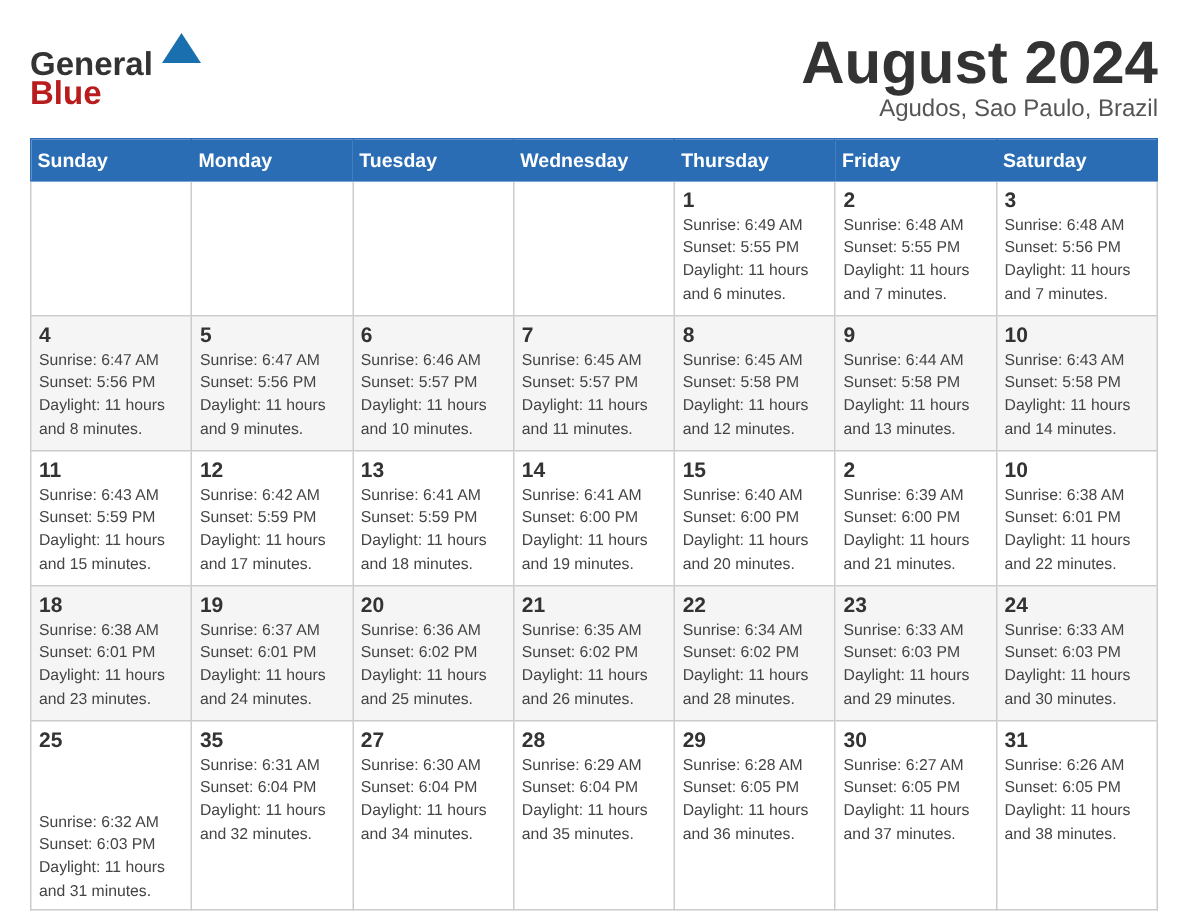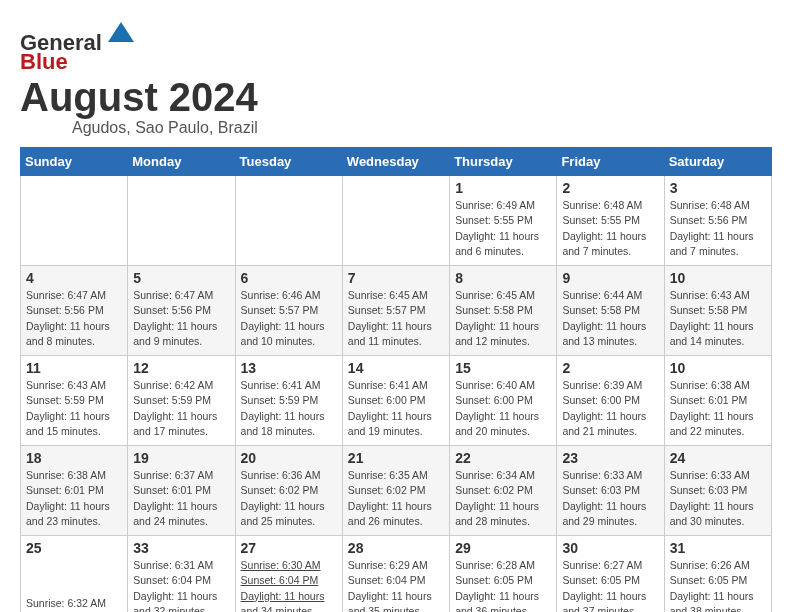--- a/index.html
+++ b/index.html
@@ -8,21 +8,20 @@
       background: #fff;
       width: 792px;
       min-height: 612px;
       padding: 20px;
     }
     .header {
       display: flex;
       justify-content: space-between;
       align-items: flex-start;
       margin-bottom: 10px;
-      flex-direction: column;
     }
     .logo {
       display: flex;
       align-items: center;
     }
     .logo-text {
       font-size: 22px;
       font-weight: bold;
       line-height: 1.1;
     }
@@ -301,29 +300,29 @@
       </tr>
       <tr>
         <td>
           <span class="day-num">25</span>
           <div class="day-detail" style="white-space: pre-line; margin-top: 40px;">Sunrise: 6:32 AM
 Sunset: 6:03 PM
 Daylight: 11 hours
 and 31 minutes.</div>
         </td>
         <td>
-          <span class="day-num">33</span>
+          <span class="day-num">35</span>
           <div class="day-detail" style="white-space: pre-line;">Sunrise: 6:31 AM
 Sunset: 6:04 PM
 Daylight: 11 hours
 and 32 minutes.</div>
         </td>
         <td>
           <span class="day-num">27</span>
-          <div class="day-detail" style="white-space: pre-line; text-decoration: underline;">Sunrise: 6:30 AM
+          <div class="day-detail" style="white-space: pre-line;">Sunrise: 6:30 AM
 Sunset: 6:04 PM
 Daylight: 11 hours
 and 34 minutes.</div>
         </td>
         <td>
           <span class="day-num">28</span>
           <div class="day-detail" style="white-space: pre-line;">Sunrise: 6:29 AM
 Sunset: 6:04 PM
 Daylight: 11 hours
 and 35 minutes.</div>

